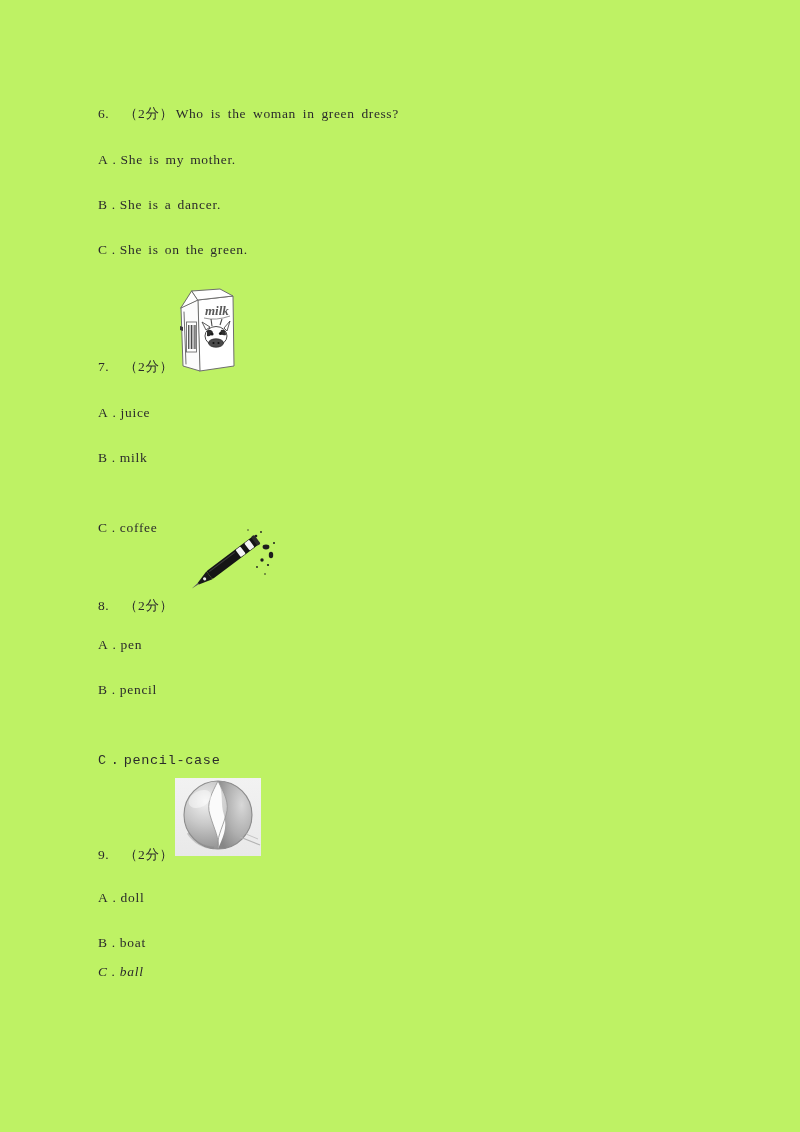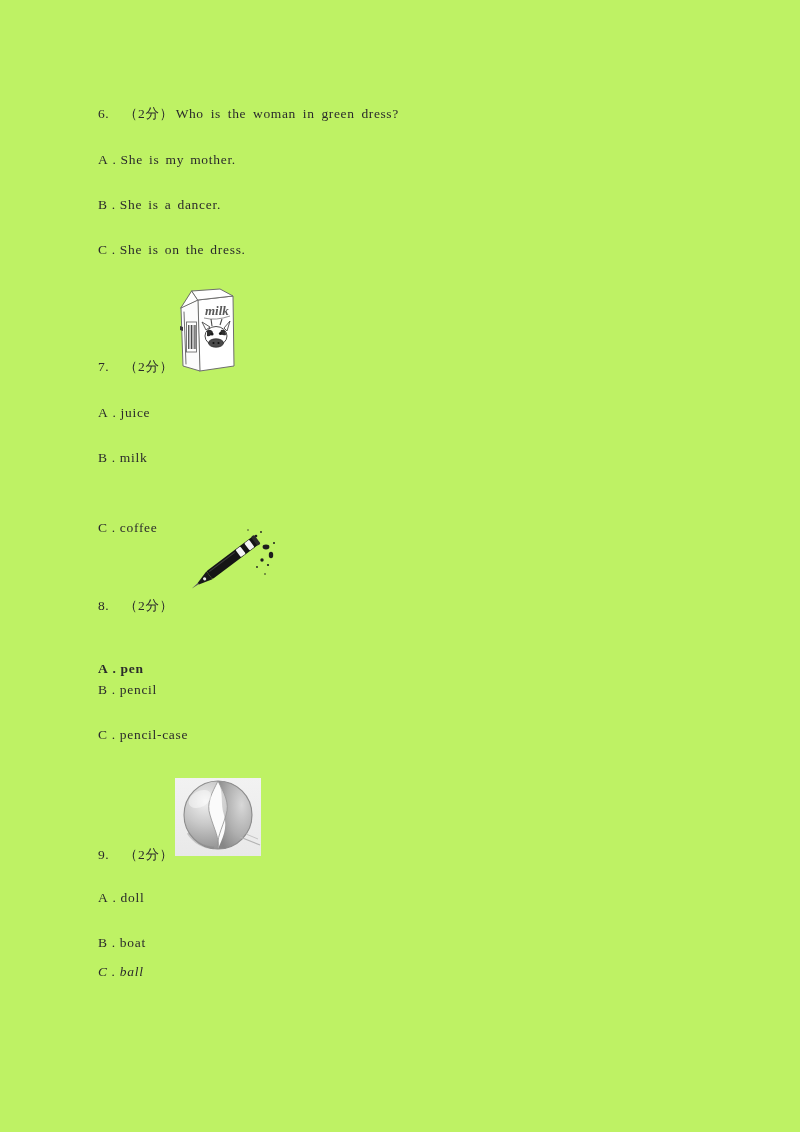--- a/index.html
+++ b/index.html
@@ -89,21 +89,21 @@
     <span class="q-num">6.</span><span class="q-marks">（2分）</span><span class="q-text">Who is the woman in green dress?</span>
   </div>
 
   <div class="opt-line" style="top:152px;">
     <span class="opt-letter">A</span><span class="opt-dot">.</span><span class="opt-text">She is my mother.</span>
   </div>
   <div class="opt-line" style="top:197px;">
     <span class="opt-letter">B</span><span class="opt-dot">.</span><span class="opt-text">She is a dancer.</span>
   </div>
   <div class="opt-line" style="top:242px;">
-    <span class="opt-letter">C</span><span class="opt-dot">.</span><span class="opt-text">She is on the dress.</span>
+    <span class="opt-letter">C</span><span class="opt-dot">.</span><span class="opt-text">She is on the green.</span>
   </div>
 
   <div class="fig" id="fig-milk">
     <svg viewBox="0 0 64 88" width="64" height="88" xmlns="http://www.w3.org/2000/svg">
       <g fill="none" stroke="#6e6e6e" stroke-width="1" stroke-linejoin="round" stroke-linecap="round">
 
         <path d="M22 14 L57 10 L58 80 L24 85 Z" fill="#ffffff"></path>
 
         <path d="M22 14 L24 85 L7 80 L5 22 Z" fill="#fcfcfc"></path>
 
@@ -202,27 +202,27 @@
 
         <rect x="24" y="33.4" width="32" height="1.1" fill="#3c3c3c"></rect>
       </g>
     </svg>
   </div>
 
   <div class="q-line" style="top:597px;">
     <span class="q-num">8.</span><span class="q-marks">（2分）</span><span class="q-text"></span>
   </div>
 
-  <div class="opt-line" style="top:661px;font-weight:bold;">
+  <div class="opt-line" style="top:637px;">
     <span class="opt-letter">A</span><span class="opt-dot">.</span><span class="opt-text">pen</span>
   </div>
   <div class="opt-line" style="top:682px;">
     <span class="opt-letter">B</span><span class="opt-dot">.</span><span class="opt-text">pencil</span>
   </div>
-  <div class="opt-line" style="top:727px;">
+  <div class="opt-line" style="top:753px;font-family:Liberation Mono, monospace;">
     <span class="opt-letter">C</span><span class="opt-dot">.</span><span class="opt-text">pencil-case</span>
   </div>
 
   <div class="fig" id="fig-ball">
     <svg viewBox="0 0 88 80" width="88" height="80" xmlns="http://www.w3.org/2000/svg">
       <defs>
         <radialGradient id="sphereLeft" cx="32%" cy="30%" r="75%">
           <stop offset="0%" stop-color="#f2f2f2"></stop>
           <stop offset="45%" stop-color="#c9c9c9"></stop>
           <stop offset="100%" stop-color="#8e8e8e"></stop>

